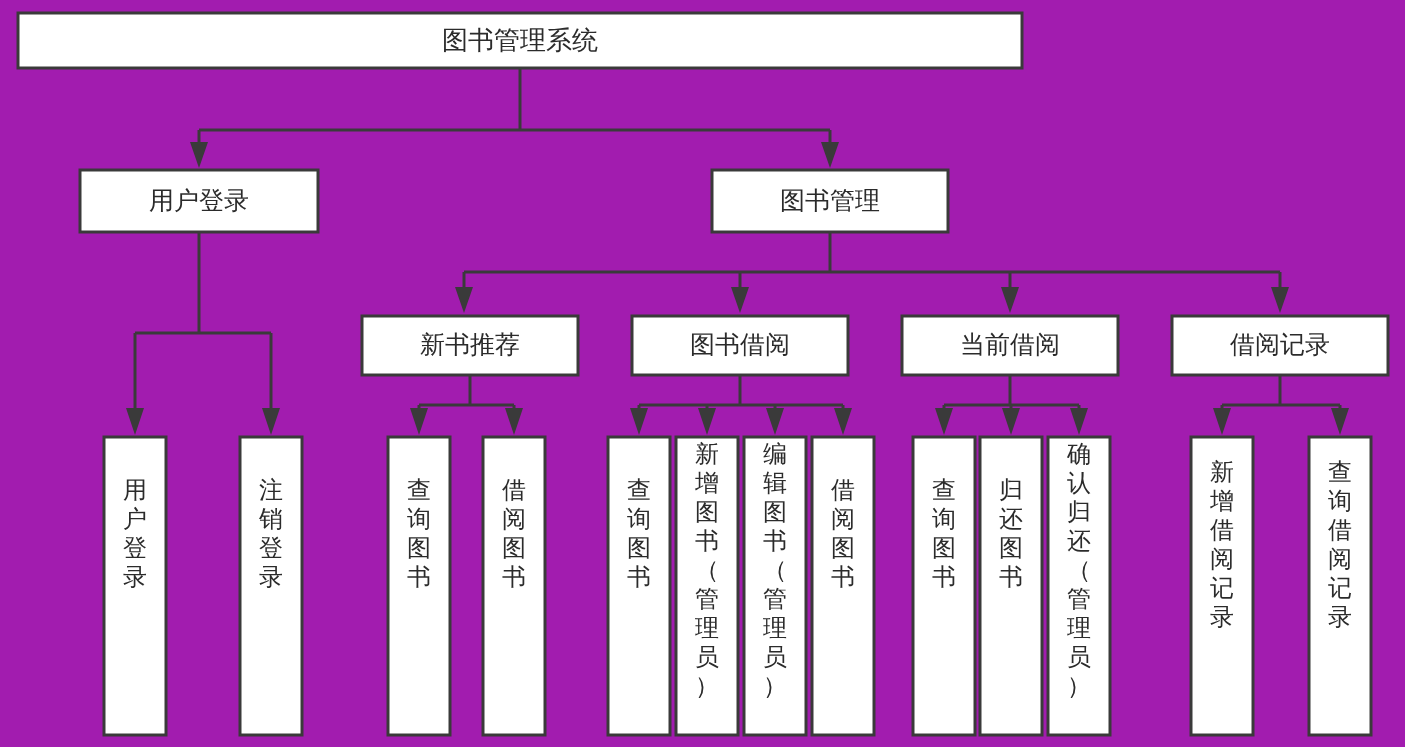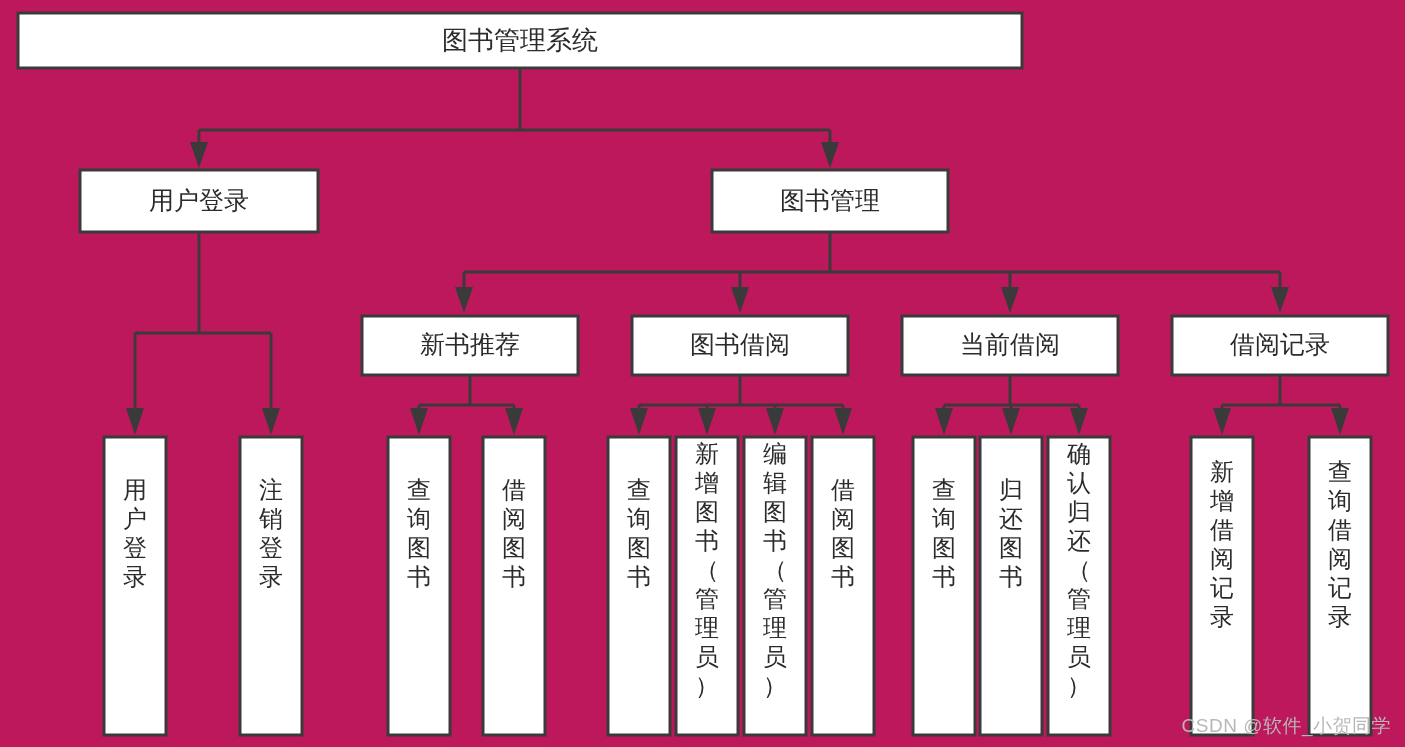--- a/index.html
+++ b/index.html
@@ -8,21 +8,21 @@
     padding: 0;
     background: #ffffff;
   }
   body {
     font-family: "Liberation Sans", "DejaVu Sans", sans-serif;
   }
   #diagram-root {
     position: relative;
     width: 1405px;
     height: 747px;
-    background: #be185d;
+    background: #a21caf;
     overflow: hidden;
     text-decoration: underline;
   }
   svg#flow-svg {
     position: absolute;
     top: 0;
     left: 0;
     width: 1405px;
     height: 747px;
     display: block;
@@ -245,15 +245,14 @@
       <text class="leaf-label" x="1222" y="480"><tspan x="1222" y="480">新</tspan><tspan x="1222" y="509">增</tspan><tspan x="1222" y="538">借</tspan><tspan x="1222" y="567">阅</tspan><tspan x="1222" y="596">记</tspan><tspan x="1222" y="625">录</tspan></text>
     </g>
 
     <g>
       <rect class="node-rect" x="1309" y="437" width="62" height="298"></rect>
       <text class="leaf-label" x="1340" y="480"><tspan x="1340" y="480">查</tspan><tspan x="1340" y="509">询</tspan><tspan x="1340" y="538">借</tspan><tspan x="1340" y="567">阅</tspan><tspan x="1340" y="596">记</tspan><tspan x="1340" y="625">录</tspan></text>
     </g>
 
   </svg>
 
-  <div class="watermark">CSDN @软件_小贺同学</div>
 
 </div>
 
 </body></html>

